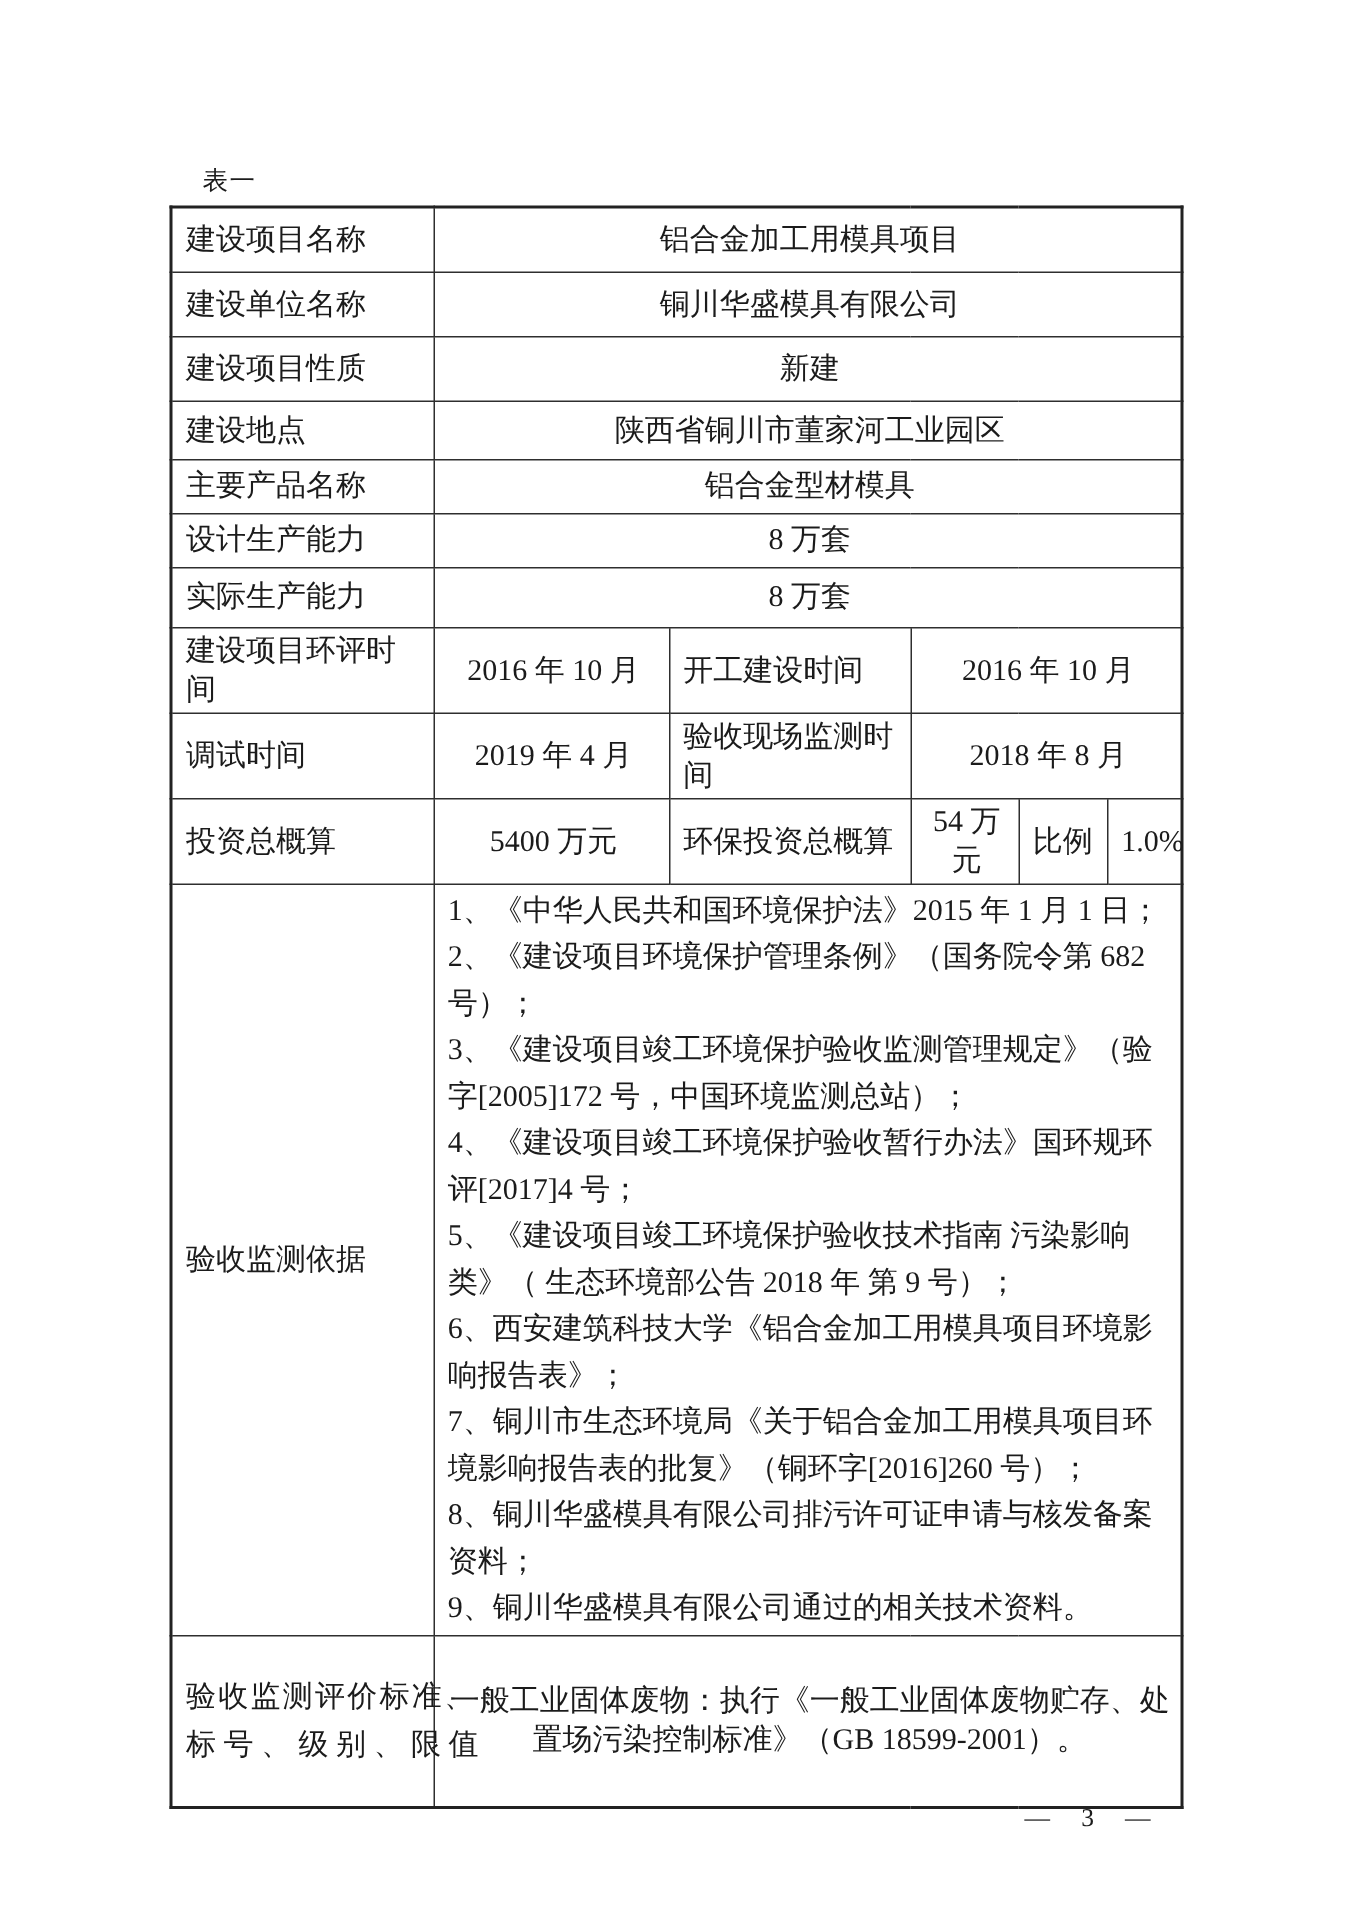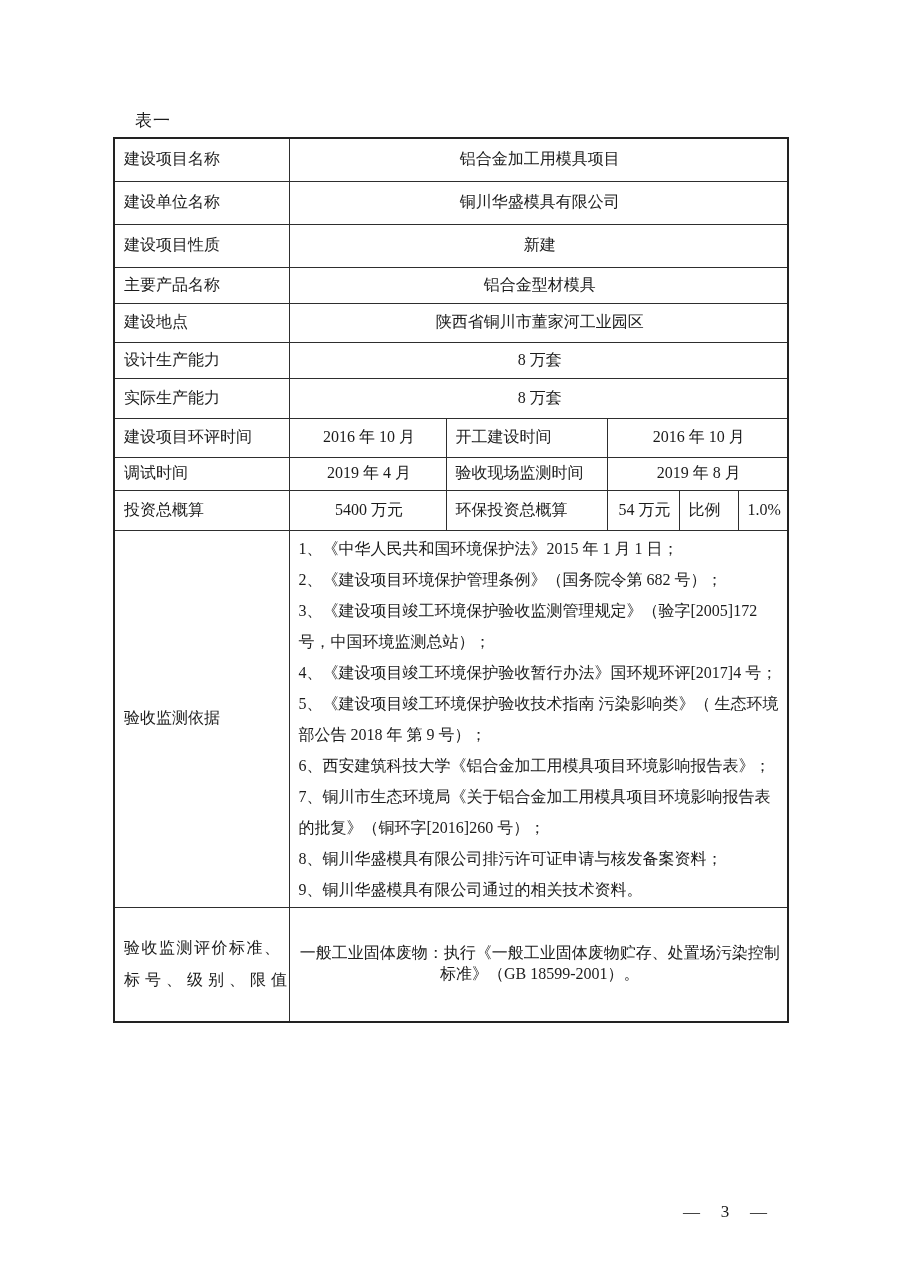--- a/index.html
+++ b/index.html
@@ -25,21 +25,21 @@
     left: 113px;
     top: 137px;
     width: 674px;
     border-collapse: collapse;
     table-layout: fixed;
     border: 2.5px solid #222222;
   }
   table.info td {
     border: 1.4px solid #2e2e2e;
     vertical-align: middle;
-    font-size: 16px;
+    font-size: 20px;
     line-height: 1.3;
     padding: 2px 6px 2px 9px;
   }
   td.val { padding-left: 10px; text-align: center; }
   td.basis-content {
     vertical-align: top;
     padding: 2px 10px 2px 8px;
   }
   .basis-item { line-height: 31px; }
   .std-label-line1 { line-height: 32px; letter-spacing: 1.5px; white-space: nowrap; }
@@ -78,47 +78,47 @@
         <td class="val" colspan="5">铝合金加工用模具项目</td>
       </tr>
       <tr style="height:43px">
         <td class="lbl">建设单位名称</td>
         <td class="val" colspan="5">铜川华盛模具有限公司</td>
       </tr>
       <tr style="height:43px">
         <td class="lbl">建设项目性质</td>
         <td class="val" colspan="5">新建</td>
       </tr>
+      <tr style="height:39px">
+        <td class="lbl">建设地点</td>
+        <td class="val" colspan="5">陕西省铜川市董家河工业园区</td>
+      </tr>
       <tr style="height:36px">
         <td class="lbl">主要产品名称</td>
         <td class="val" colspan="5">铝合金型材模具</td>
-      </tr>
-      <tr style="height:39px">
-        <td class="lbl">建设地点</td>
-        <td class="val" colspan="5">陕西省铜川市董家河工业园区</td>
       </tr>
       <tr style="height:36px">
         <td class="lbl">设计生产能力</td>
         <td class="val" colspan="5">8 万套</td>
       </tr>
       <tr style="height:40px">
         <td class="lbl">实际生产能力</td>
         <td class="val" colspan="5">8 万套</td>
       </tr>
       <tr style="height:39px">
         <td class="lbl">建设项目环评时间</td>
         <td class="val">2016 年 10 月</td>
         <td class="lbl">开工建设时间</td>
         <td class="val" colspan="3">2016 年 10 月</td>
       </tr>
       <tr style="height:33px">
         <td class="lbl">调试时间</td>
         <td class="val">2019 年 4 月</td>
         <td class="lbl">验收现场监测时间</td>
-        <td class="val" colspan="3">2019 年 8 月</td>
+        <td class="val" colspan="3">2018 年 8 月</td>
       </tr>
       <tr style="height:40px">
         <td class="lbl">投资总概算</td>
         <td class="val">5400 万元</td>
         <td class="lbl">环保投资总概算</td>
         <td class="val">54 万元</td>
         <td class="lbl">比例</td>
         <td class="val">1.0%</td>
       </tr>
       <tr style="height:372px">

